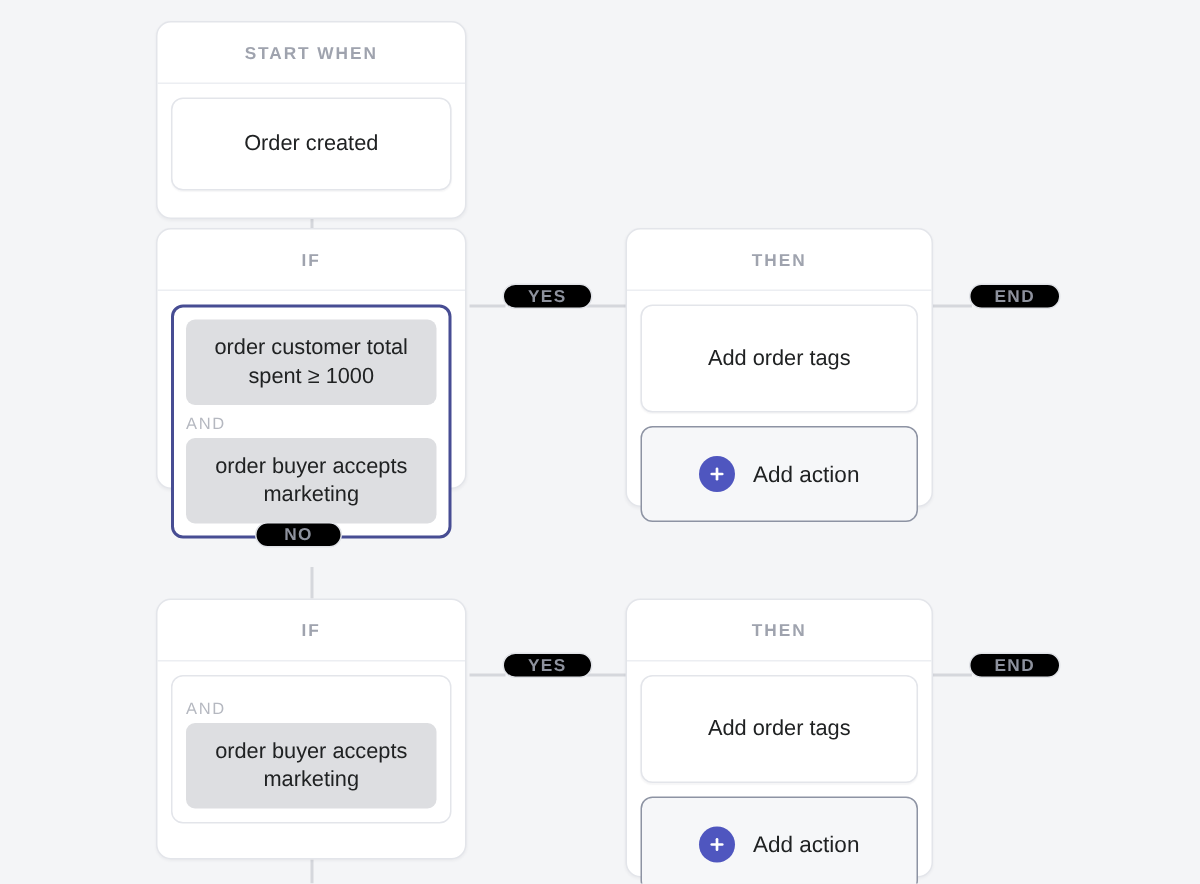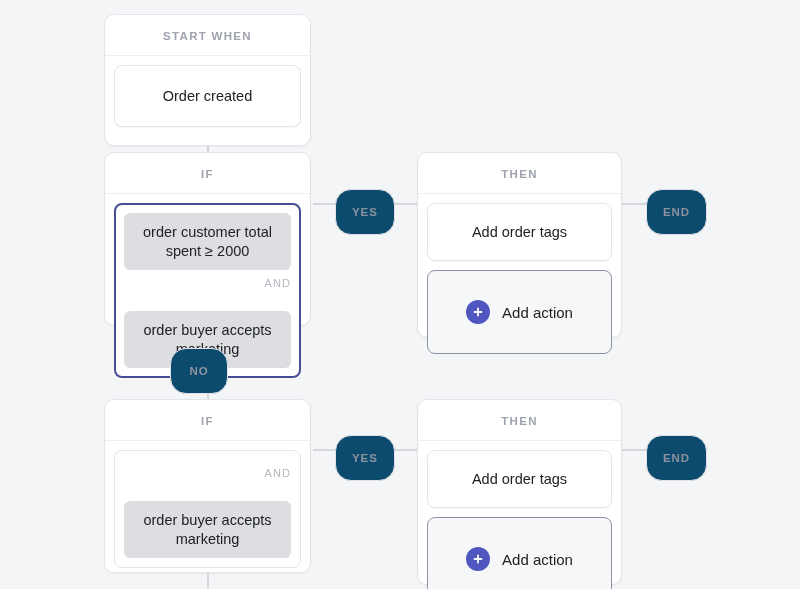--- a/index.html
+++ b/index.html
@@ -62,21 +62,21 @@
     box-sizing: border-box;
     display: flex;
     align-items: center;
     justify-content: center;
     font-size: 14.5px;
     color: #202223;
     text-align: center;
     box-shadow: 0 1px 1px rgba(30,35,60,0.04);
   }
   .item-card.trigger { height: 62px; }
-  .item-card.action  { height: 58px; }
+  .item-card.action  { height: 72px; }
 
   
   .cond-group {
     border-radius: 8px;
     box-sizing: border-box;
     padding: 9px;
     background: #ffffff;
     border: 1px solid #e3e5ea;
   }
   .cond-group.selected {
@@ -91,34 +91,34 @@
     line-height: 1.28;
     text-align: center;
     color: #202223;
     box-sizing: border-box;
     min-height: 48px;
     display: flex;
     align-items: center;
     justify-content: center;
   }
   .and-label {
-    text-align: right;
+    text-align: left;
     font-size: 11px;
     letter-spacing: 1.1px;
     color: #b5b8c0;
-    padding: 7px 0 22px 0;
+    padding: 7px 0 3px 0;
     user-select: none;
   }
 
   
   .add-action {
     background: #f6f7f9;
     border: 1px solid #8d93a3;
     border-radius: 8px;
-    height: 84px;
+    height: 64px;
     display: flex;
     align-items: center;
     justify-content: center;
     gap: 12px;
     font-size: 15px;
     color: #202223;
     box-sizing: border-box;
     cursor: pointer;
   }
   .plus-icon {
@@ -129,24 +129,24 @@
     display: inline-flex;
     align-items: center;
     justify-content: center;
     flex: 0 0 auto;
   }
   .plus-icon svg { display: block; }
 
   
   .pill {
     position: absolute;
-    height: 46px;
+    height: 17px;
     min-width: 58px;
     padding: 0 16px;
-    background: #0c4a6e;
+    background: #000000;
     border: 1px solid #e1e3e8;
     border-radius: 16px;
     display: flex;
     align-items: center;
     justify-content: center;
     font-size: 11.5px;
     font-weight: bold;
     letter-spacing: 0.9px;
     color: #8e929e;
     box-sizing: border-box;
@@ -183,21 +183,21 @@
     <div class="card-title">START WHEN</div>
     <div class="card-body">
       <div class="item-card trigger">Order created</div>
     </div>
   </div>
 
   <div class="card" style="left:104px; top:152px; width:207px; height:174px;">
     <div class="card-title">IF</div>
     <div class="card-body">
       <div class="cond-group selected">
-        <div class="chip">order customer total spent ≥ 2000</div>
+        <div class="chip">order customer total spent ≥ 1000</div>
         <div class="and-label">AND</div>
         <div class="chip">order buyer accepts marketing</div>
       </div>
     </div>
   </div>
 
   <div class="card" style="left:417px; top:152px; width:205px; height:186px;">
     <div class="card-title">THEN</div>
     <div class="card-body">
       <div class="item-card action">Add order tags</div>

